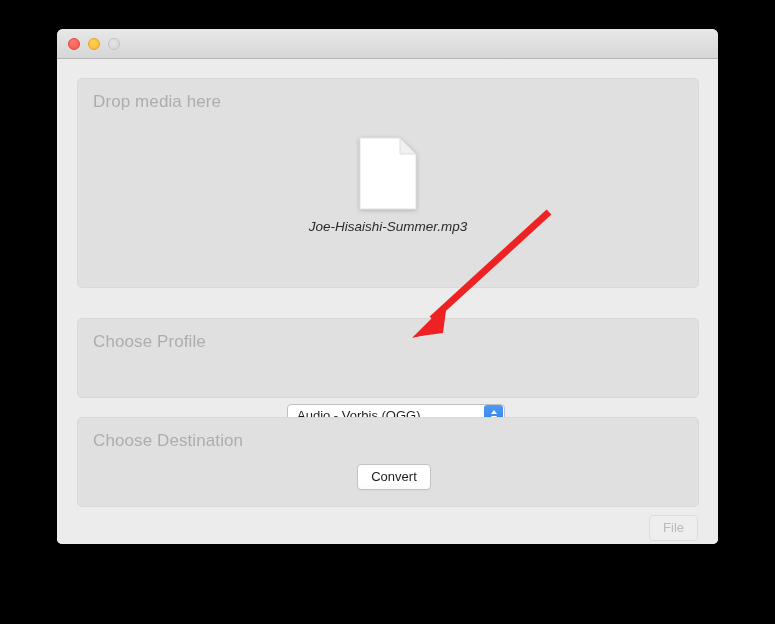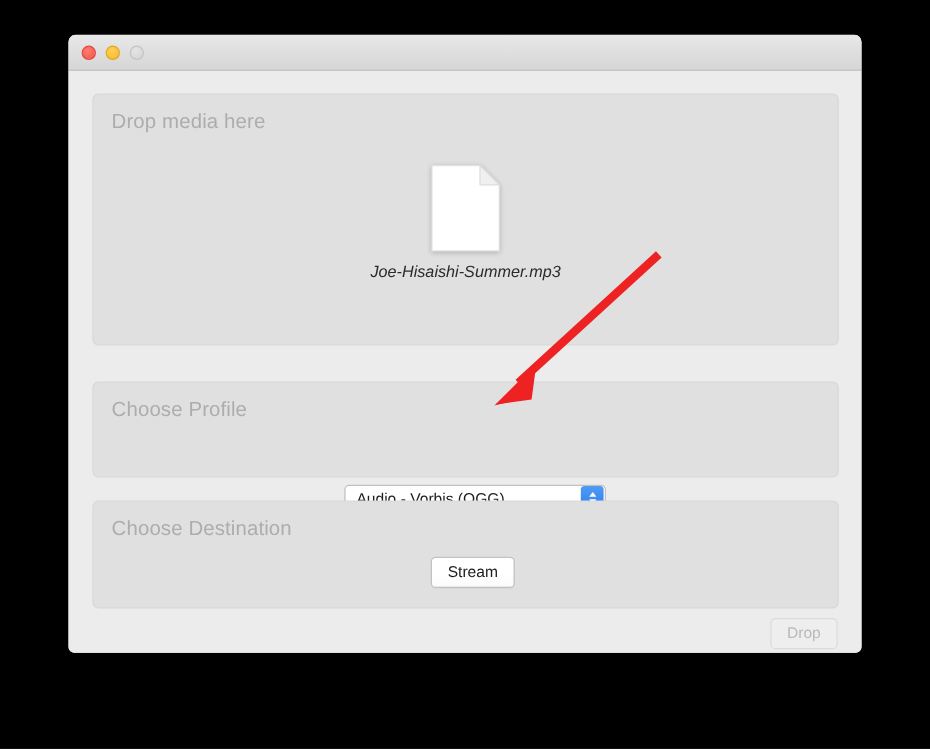--- a/index.html
+++ b/index.html
@@ -273,26 +273,26 @@
               <span class="chev down"></span>
             </span>
           </div>
         </div>
       </div>
 
       <div class="panel destination">
         <div class="panel-title">Choose Destination</div>
 
         <div class="dest-row">
-          <button class="btn">Stream</button>
+          <button class="btn">Convert</button>
         </div>
       </div>
 
       <div class="save-wrap">
-        <button class="btn disabled">Drop</button>
+        <button class="btn disabled">File</button>
       </div>
 
     </div>
   </div>
 
   <svg class="annotation" viewBox="0 0 775 624" xmlns="http://www.w3.org/2000/svg">
     <line x1="549" y1="212" x2="432" y2="319" stroke="#ee2222" stroke-width="7" stroke-linecap="butt"></line>
     <polygon points="412,338 447,303 443,333 413,337" fill="#ee2222"></polygon>
     <polygon points="412,338 441,331 447,303 431,322" fill="#ee2222"></polygon>
   </svg>

